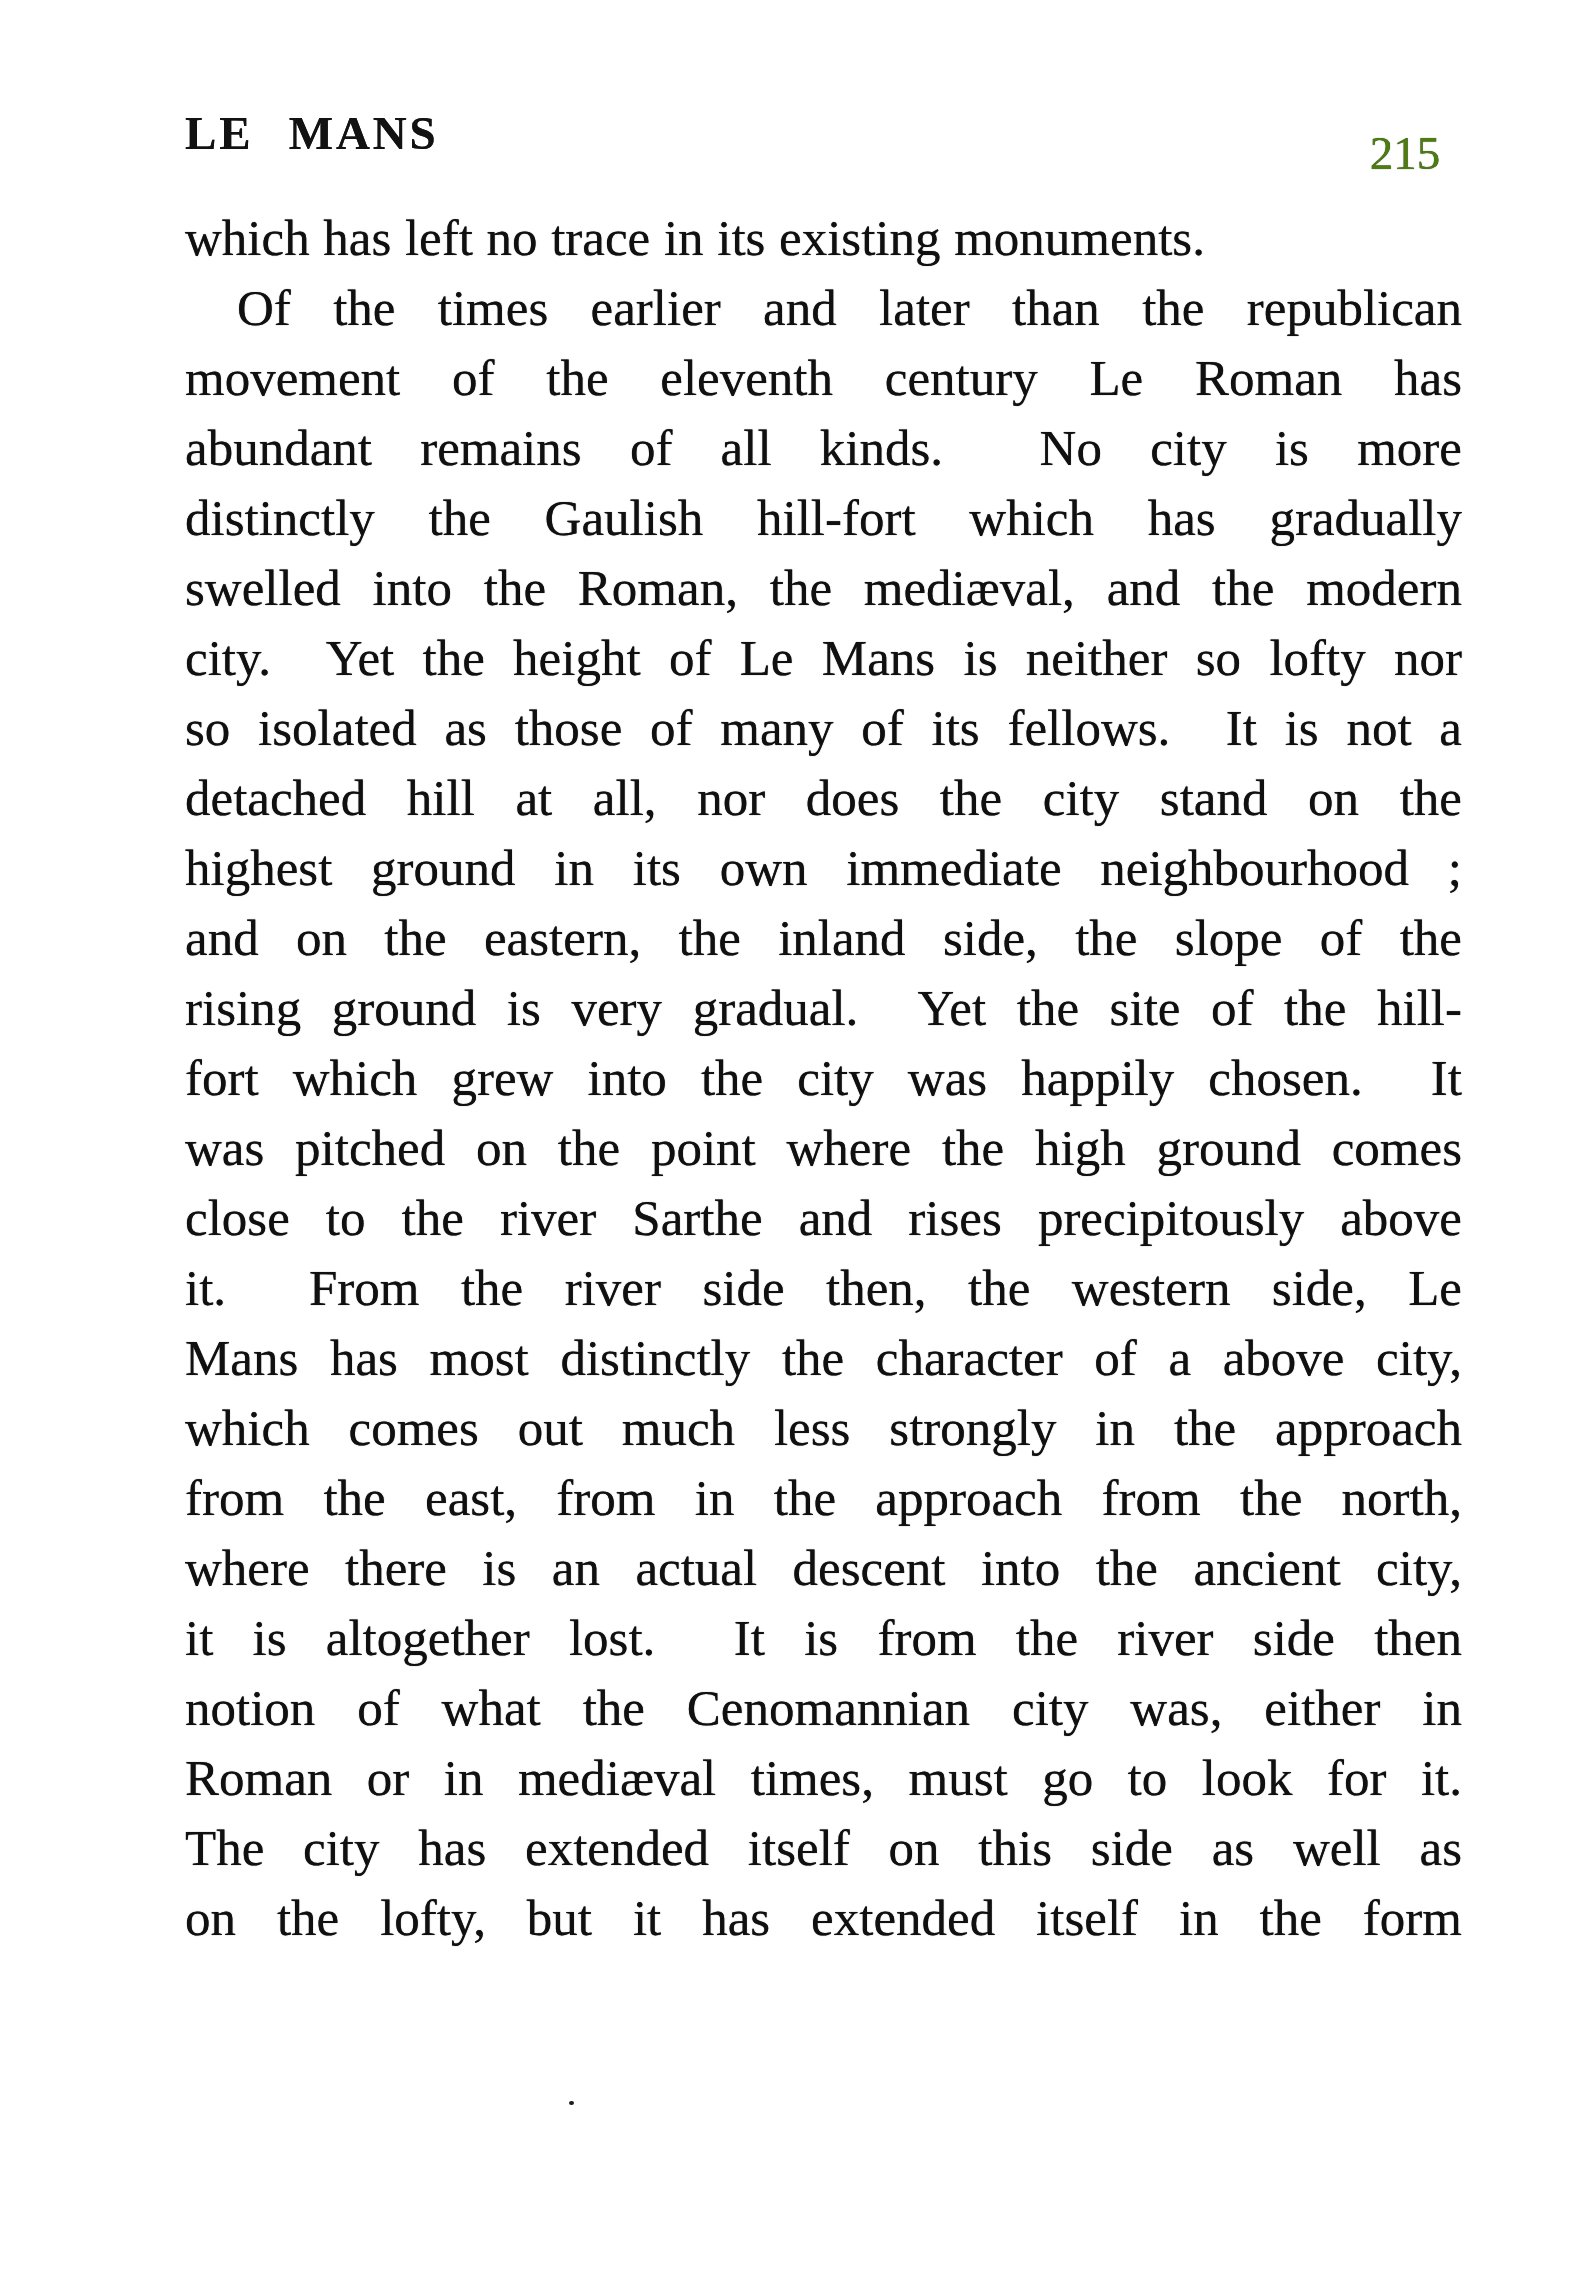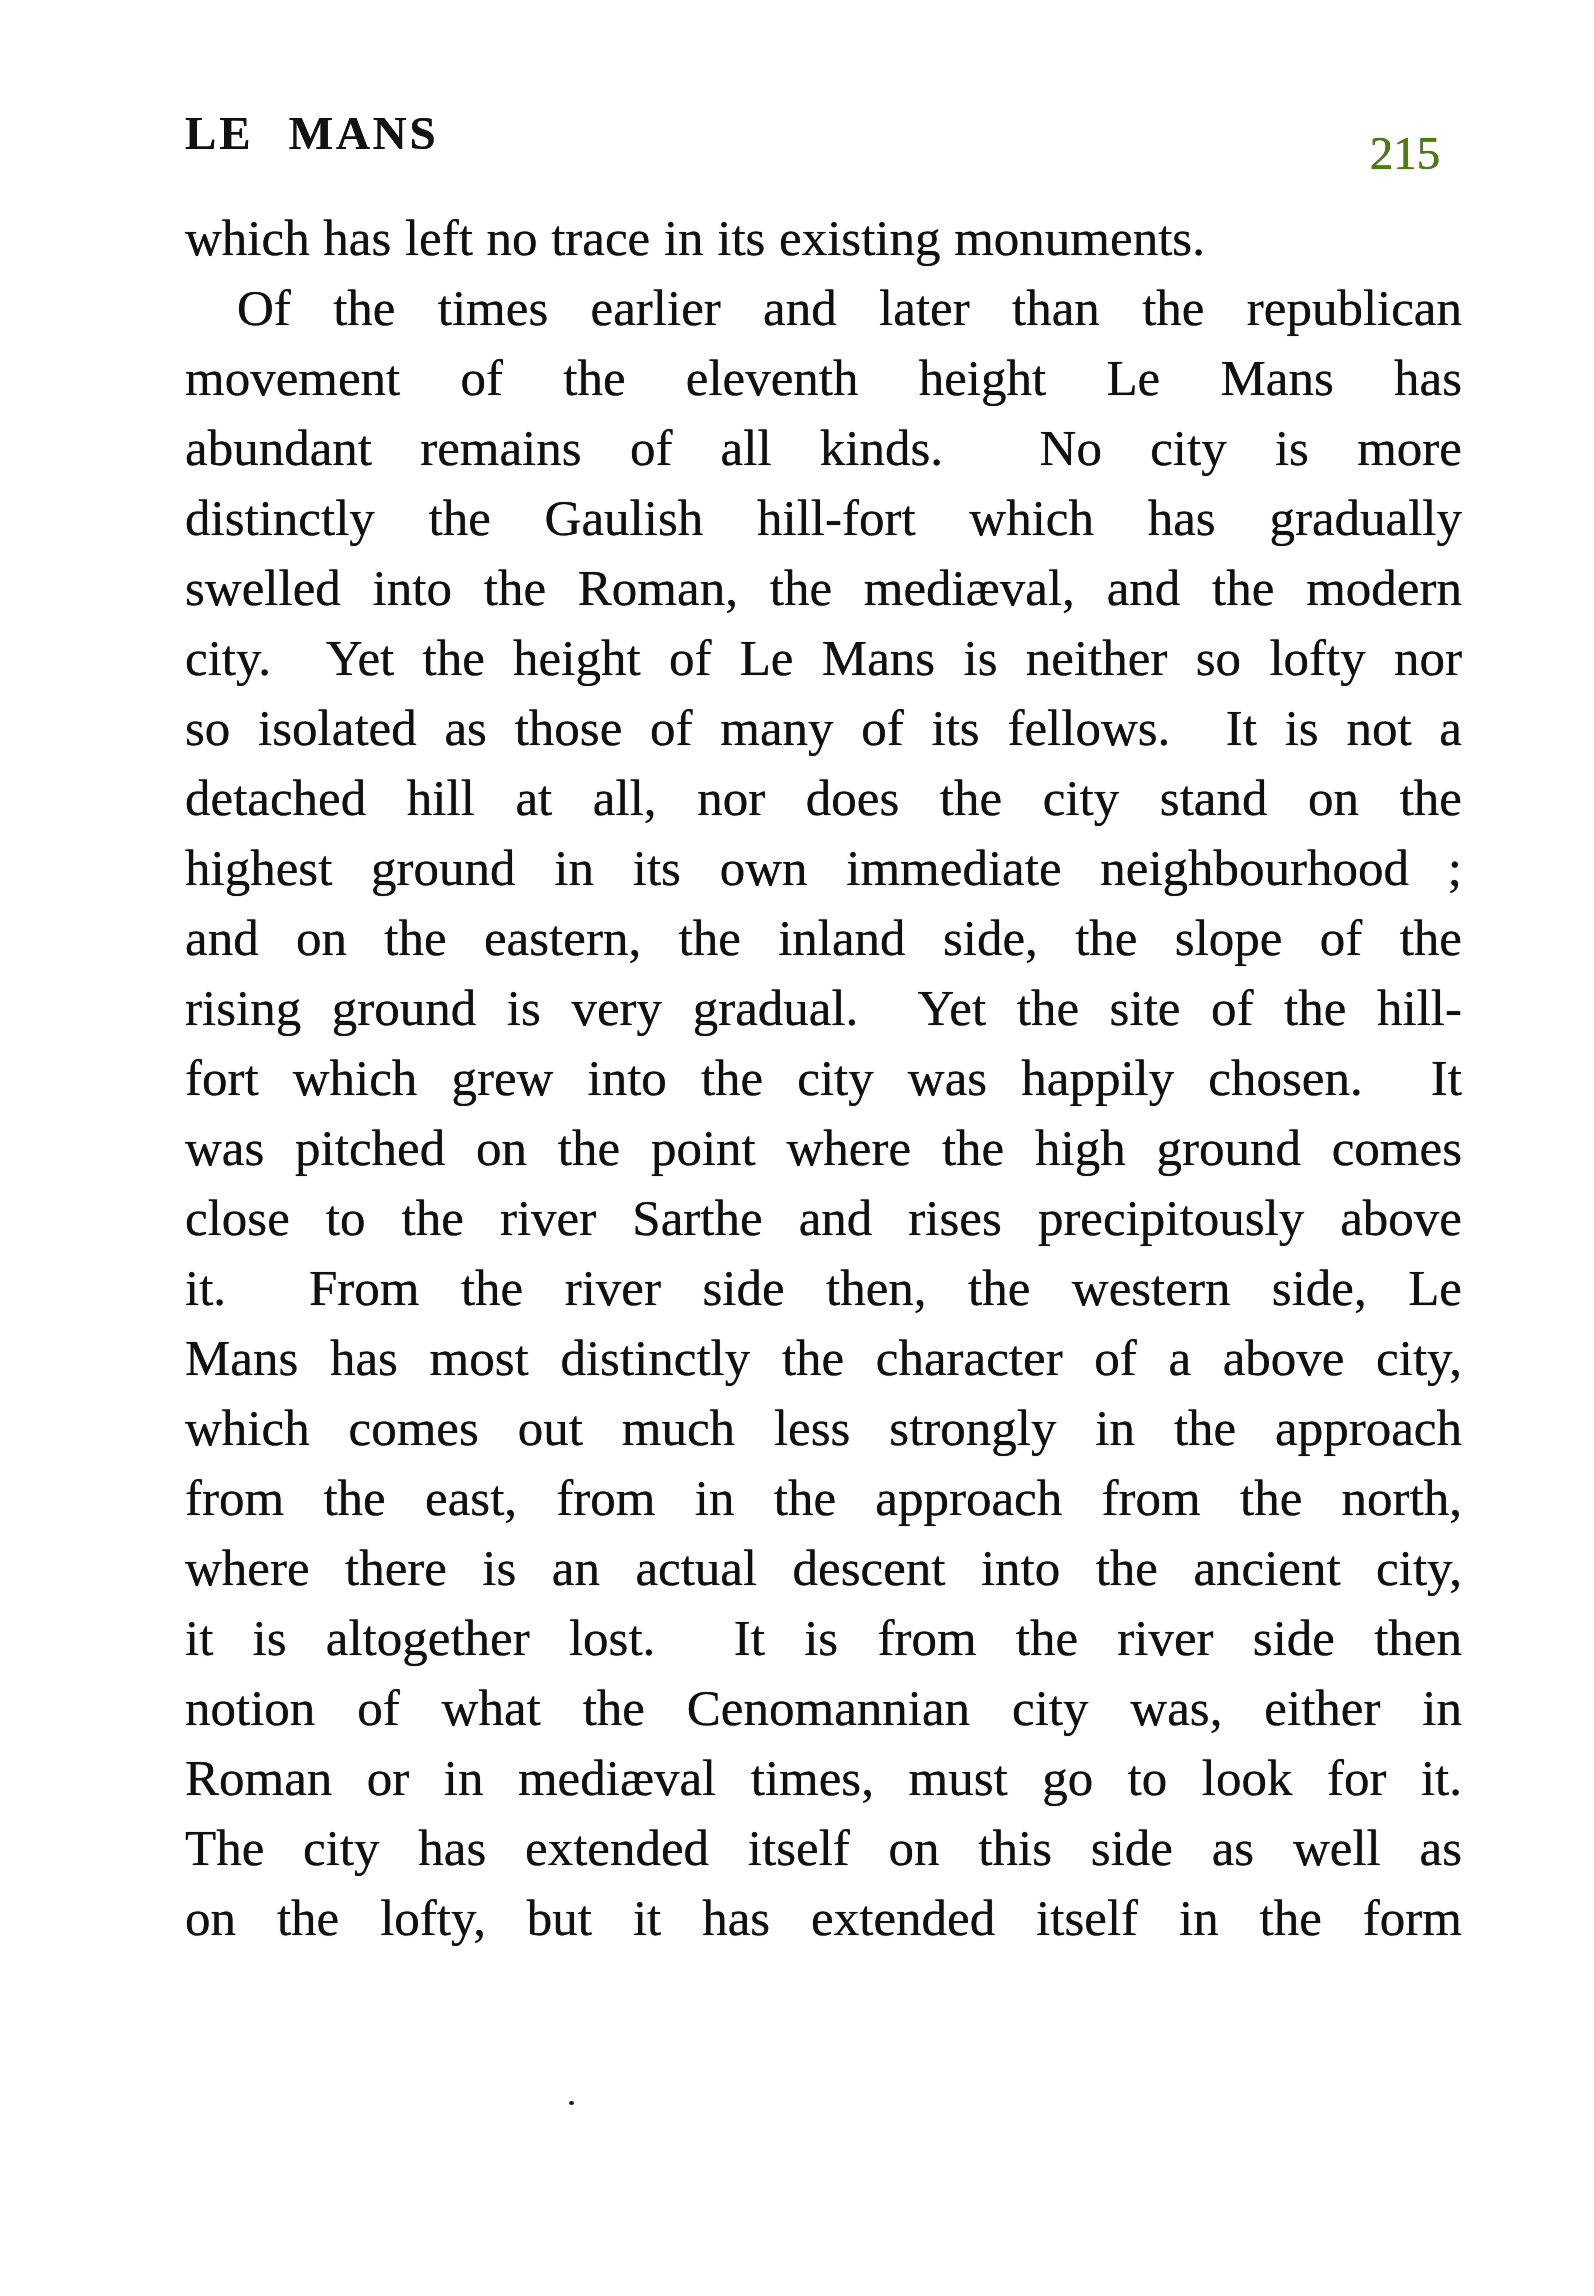--- a/index.html
+++ b/index.html
@@ -88,21 +88,21 @@
 <div class="page">
 
   <div class="running-head">
     <span class="head-title">LE MANS</span>
     <span class="page-number">215</span>
   </div>
 
   <div class="textblock" id="textblock">
       <div class="line ragged">which has left no trace in its existing monuments.</div>
       <div class="line indent">Of the times earlier and later than the republican</div>
-      <div class="line">movement of the eleventh height Le Mans has</div>
+      <div class="line">movement of the eleventh century Le Roman has</div>
       <div class="line">abundant remains of all kinds.&nbsp; No city is more</div>
       <div class="line">distinctly the Gaulish hill-fort which has gradually</div>
       <div class="line">swelled into the Roman, the mediæval, and the modern</div>
       <div class="line">city.&nbsp; Yet the height of Le Mans is neither so lofty nor</div>
       <div class="line">so isolated as those of many of its fellows.&nbsp; It is not a</div>
       <div class="line">detached hill at all, nor does the city stand on the</div>
       <div class="line">highest ground in its own immediate neighbourhood&nbsp;;</div>
       <div class="line">and on the eastern, the inland side, the slope of the</div>
       <div class="line">rising ground is very gradual.&nbsp; Yet the site of the hill-</div>
       <div class="line">fort which grew into the city was happily chosen.&nbsp; It</div>

